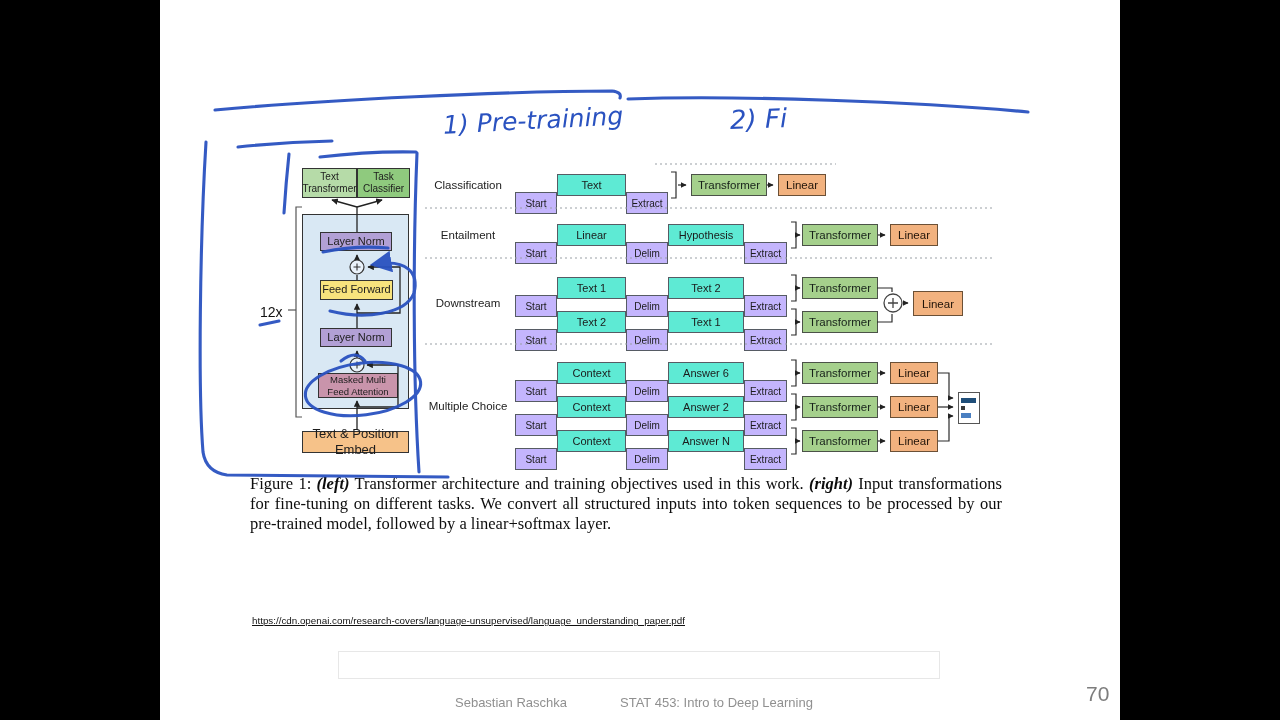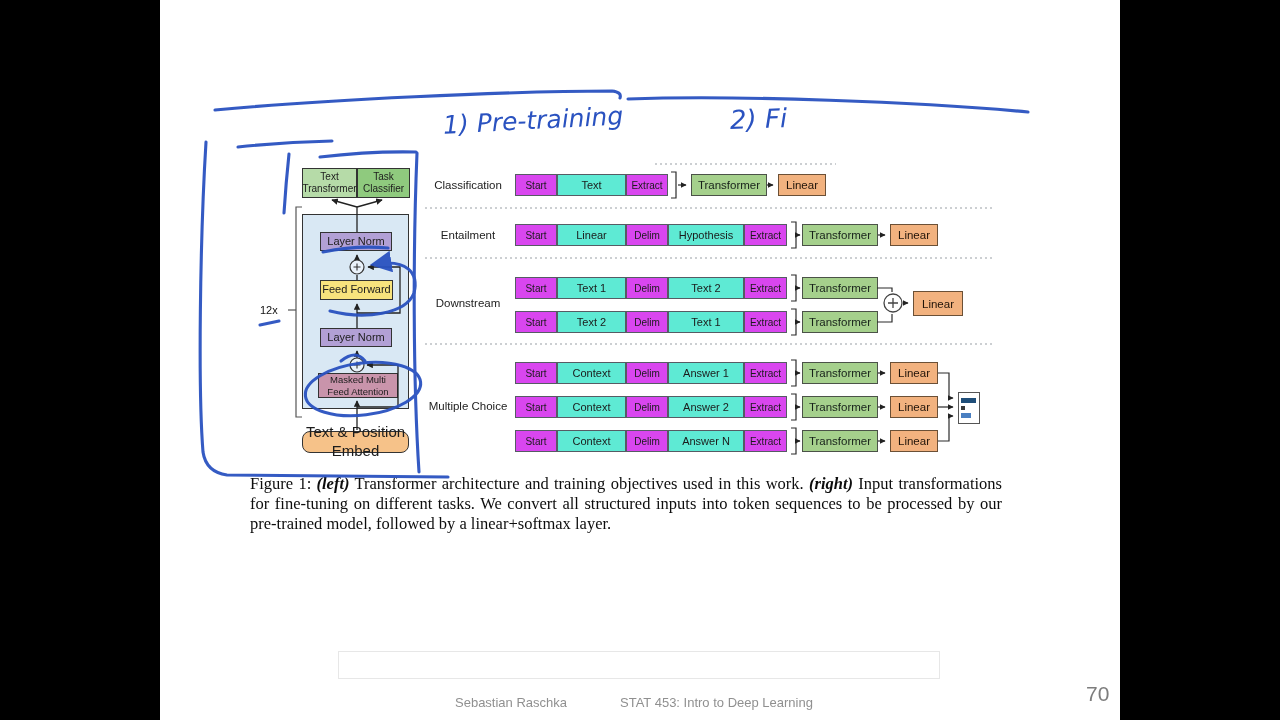--- a/index.html
+++ b/index.html
@@ -5,38 +5,38 @@
   html,body{margin:0;padding:0;background:#000;}
   .stage{position:relative;width:1280px;height:720px;background:#000;overflow:hidden;
          font-family:"Liberation Sans",sans-serif;}
   .slide{position:absolute;left:160px;top:0;width:960px;height:720px;background:#ffffff;overflow:hidden;}
   .title{position:absolute;left:0;top:36px;width:960px;text-align:center;
          font-size:40px;font-weight:bold;letter-spacing:-1px;color:#0e0e0e;}
   .overlay{position:absolute;left:0;top:0;width:960px;height:720px;pointer-events:none;z-index:5;}
   
   .tok{position:absolute;box-sizing:border-box;height:22px;border:1px solid #565b64;
        display:flex;align-items:center;justify-content:center;font-size:10px;color:#1b1b1b;z-index:2;}
-  .tok-blue{background:#d946ef;}
+  .tok-blue{background:#c4b5fd;margin-top:18px;}
   .tok-purple{background:#5eead4;font-size:11px;}
   .tbox{position:absolute;box-sizing:border-box;border:1px solid #4b5248;height:22px;
         display:flex;align-items:center;justify-content:center;font-size:11.5px;color:#17211a;z-index:2;}
   .t-green{background:#a5d08c;}
   .t-orange{background:#f2b27f;border-color:#6b5036;color:#201409;}
   .tasklabel{position:absolute;width:130px;text-align:center;font-size:11.5px;color:#222;z-index:2;}
   
   .arch{position:absolute;box-sizing:border-box;border:1.4px solid #333;display:flex;
         align-items:center;justify-content:center;text-align:center;color:#1c1c1c;z-index:2;line-height:1.25;}
   .a-container{background:#d9e8f4;z-index:1;}
   .a-green-light{background:#b6dba8;}
   .a-green{background:#8fca7e;}
   .a-purple{background:#b2a0d5;}
   .a-yellow{background:#f8e37d;}
   .a-pink{background:#c994ab;}
   .a-orange{background:#f6c289;}
-  .repeat{position:absolute;font-size:11px;color:#111;z-index:2;}
+  .repeat{position:absolute;font-size:14px;color:#111;z-index:2;}
   
   .ink-text{position:absolute;font-family:"DejaVu Sans",sans-serif;font-style:italic;
             color:#2a52c0;z-index:6;white-space:nowrap;}
   
   .barsbox{position:absolute;left:798px;top:392px;width:22px;height:32px;box-sizing:border-box;
            border:1.2px solid #555;background:#fff;z-index:2;}
   .barsbox .b1{position:absolute;left:2px;top:5px;width:15px;height:5px;background:#1f4e79;}
   .barsbox .b2{position:absolute;left:2px;top:13px;width:4px;height:4px;background:#3a3a3a;}
   .barsbox .b3{position:absolute;left:2px;top:20px;width:10px;height:5px;background:#4a7fc1;}
   
@@ -148,21 +148,21 @@
     <div class="ink-text" style="left:283px;top:106px;font-size:25px;transform:rotate(-3deg);">1) Pre-training</div>
     <div class="ink-text" style="left:570px;top:104px;font-size:26px;transform:rotate(-2deg);">2) Fi</div>
 
     <div class="arch a-green-light" style="left:142px;top:168px;width:55px;height:30px;font-size:10px;">Text Transformer</div>
     <div class="arch a-green" style="left:197px;top:168px;width:53px;height:30px;font-size:10px;">Task Classifier</div>
     <div class="arch a-container" style="left:142px;top:214px;width:107px;height:195px;"></div>
     <div class="arch a-purple" style="left:160px;top:232px;width:72px;height:19px;font-size:11px;">Layer Norm</div>
     <div class="arch a-yellow" style="left:160px;top:280px;width:73px;height:20px;font-size:11px;">Feed Forward</div>
     <div class="arch a-purple" style="left:160px;top:328px;width:72px;height:19px;font-size:11px;">Layer Norm</div>
     <div class="arch a-pink" style="left:158px;top:373px;width:80px;height:25px;font-size:9.5px;">Masked Multi Feed Attention</div>
-    <div class="arch a-orange" style="left:142px;top:431px;width:107px;height:22px;font-size:15px;border-radius:8px;">Text &amp; Position Embed</div>
+    <div class="arch a-orange" style="left:142px;top:431px;width:107px;height:22px;font-size:13px;">Text &amp; Position Embed</div>
     <div class="repeat" style="left:100px;top:304px;">12x</div>
 
     <div class="tasklabel" style="left:243px;top:179px;">Classification</div>
     <div class="tok tok-blue" style="left:355px;top:174px;width:42px;">Start</div>
     <div class="tok tok-purple" style="left:397px;top:174px;width:69px;">Text</div>
     <div class="tok tok-blue" style="left:466px;top:174px;width:42px;">Extract</div>
     <div class="tbox t-green" style="left:531px;top:174px;width:76px;">Transformer</div>
     <div class="tbox t-orange" style="left:618px;top:174px;width:48px;">Linear</div>
 
     <div class="tasklabel" style="left:243px;top:229px;">Entailment</div>
@@ -186,21 +186,21 @@
     <div class="tok tok-blue" style="left:466px;top:311px;width:42px;">Delim</div>
     <div class="tok tok-purple" style="left:508px;top:311px;width:76px;">Text 1</div>
     <div class="tok tok-blue" style="left:584px;top:311px;width:43px;">Extract</div>
     <div class="tbox t-green" style="left:642px;top:311px;width:76px;">Transformer</div>
     <div class="tbox t-orange" style="left:753px;top:291px;width:50px;height:25px;">Linear</div>
 
     <div class="tasklabel" style="left:243px;top:400px;">Multiple Choice</div>
     <div class="tok tok-blue" style="left:355px;top:362px;width:42px;">Start</div>
     <div class="tok tok-purple" style="left:397px;top:362px;width:69px;">Context</div>
     <div class="tok tok-blue" style="left:466px;top:362px;width:42px;">Delim</div>
-    <div class="tok tok-purple" style="left:508px;top:362px;width:76px;">Answer 1</div>
+    <div class="tok tok-purple" style="left:508px;top:362px;width:76px;">Answer 6</div>
     <div class="tok tok-blue" style="left:584px;top:362px;width:43px;">Extract</div>
     <div class="tbox t-green" style="left:642px;top:362px;width:76px;">Transformer</div>
     <div class="tbox t-orange" style="left:730px;top:362px;width:48px;">Linear</div>
     <div class="tok tok-blue" style="left:355px;top:396px;width:42px;">Start</div>
     <div class="tok tok-purple" style="left:397px;top:396px;width:69px;">Context</div>
     <div class="tok tok-blue" style="left:466px;top:396px;width:42px;">Delim</div>
     <div class="tok tok-purple" style="left:508px;top:396px;width:76px;">Answer 2</div>
     <div class="tok tok-blue" style="left:584px;top:396px;width:43px;">Extract</div>
     <div class="tbox t-green" style="left:642px;top:396px;width:76px;">Transformer</div>
     <div class="tbox t-orange" style="left:730px;top:396px;width:48px;">Linear</div>
@@ -216,19 +216,20 @@
       <div class="b1"></div>
       <div class="b2"></div>
       <div class="b3"></div>
     </div>
 
     <div class="caption"><span>Figure 1:</span> <span class="bold">(left)</span> <span>Transformer architecture and training objectives used in this work.</span> <span class="bold">(right)</span> <span>Input transformations for fine-tuning on different tasks.  We convert all structured inputs into token sequences to be processed by our pre-trained model, followed by a linear+softmax layer.</span></div>
 
     <div class="placeholder-rect"></div>
 
     <div class="reference">
+      <div class="url">https://cdn.openai.com/research-covers/language-unsupervised/language_understanding_paper.pdf</div>
     </div>
 
     <div class="footer-text" style="left:295px;top:695px;">Sebastian Raschka</div>
     <div class="footer-text" style="left:460px;top:695px;text-align:center;">STAT 453: Intro to Deep Learning</div>
     <div class="pagenum">70</div>
   </div>
 </div>
 
 </body></html>

